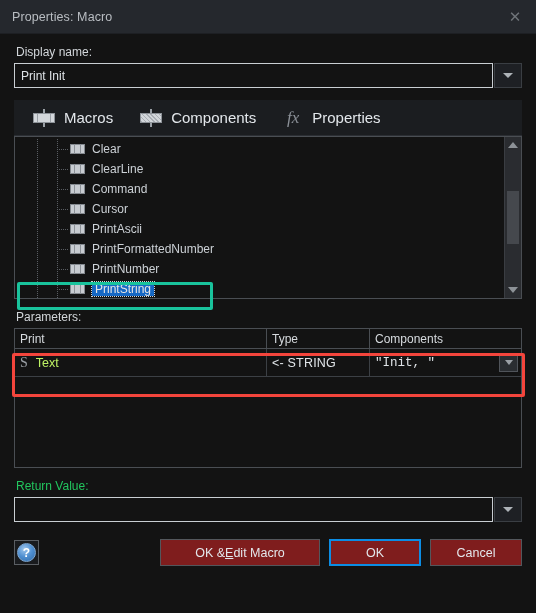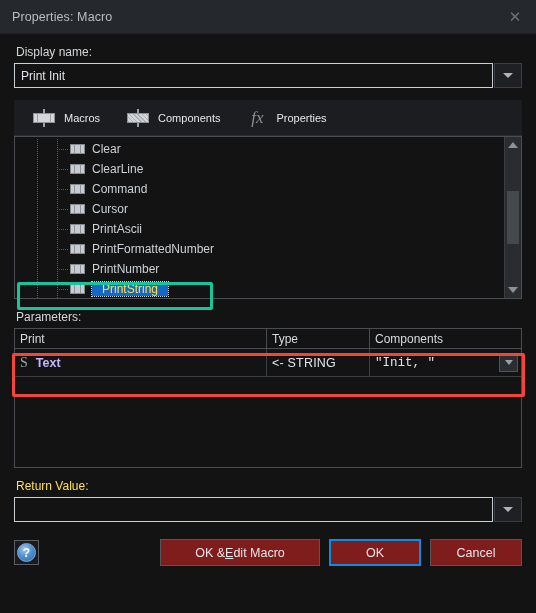--- a/index.html
+++ b/index.html
@@ -45,21 +45,21 @@
     background: #131313;
     height: 579px;
     position: relative;
   }
 
   .field-label {
     font-size: 12px;
     color: #d2d6da;
     margin: 11px 0 4px 2px;
   }
-  .field-label.dim { color: #fde047; }
+  .field-label.dim { color: #22c55e; }
 
   
   .combo-row { display: flex; align-items: stretch; height: 25px; }
   .combo-input {
     flex: 1;
     background: #131313;
     border: 1px solid #c9ced3;
     color: #dfe3e7;
     font-size: 12px;
     font-family: "Liberation Sans", sans-serif;
@@ -86,21 +86,21 @@
     margin-top: 12px;
     height: 36px;
     background: #1b1d20;
     display: flex;
     align-items: center;
     padding-left: 18px;
     gap: 26px;
     border-bottom: 1px solid #2b2e33;
   }
   .tab { display: flex; align-items: center; gap: 8px; height: 100%; }
-  .tab-label { font-size: 11px; color: #e3e7eb; }
+  .tab-label { font-size: 15px; color: #e3e7eb; }
 
   
   .ico-comp { position: relative; width: 24px; height: 18px; }
   .ico-comp .lead {
     position: absolute; left: 11px; width: 2px; background: #9aa0a6;
   }
   .ico-comp .lead.t { top: 0; height: 4px; }
   .ico-comp .lead.b { bottom: 0; height: 4px; }
   .ico-comp .box {
     position: absolute; top: 4px; left: 1px; right: 1px; height: 10px;
@@ -168,23 +168,23 @@
   .node-ico::after {
     content: ""; position: absolute; top: -1px; bottom: -1px; right: 3px;
     width: 1px; background: #8d9298;
   }
   .node-label {
     font-size: 12px; color: #ccd1d6;
     margin-left: 7px; white-space: nowrap;
   }
   .tree-row.selected .node-label {
     background: #1668c4;
-    color: #fde047;
+    color: #e5e5e5;
     outline: 1px dotted #cfd4d9;
-    padding: 0 10px;
+    padding: 0 3px;
   }
 
   
   .vscroll {
     width: 17px;
     background: #2a2c30;
     border-left: 1px solid #3a3d42;
     display: flex; flex-direction: column;
     align-items: center;
   }
@@ -235,21 +235,21 @@
     border-bottom: 1px solid #3c4045;
     display: flex; align-items: center;
     font-size: 12.5px;
     padding-left: 5px;
   }
   .sicon {
     font-family: "Liberation Serif", serif;
     font-size: 14px; color: #9ba0a6;
     margin-right: 8px; font-style: normal;
   }
-  .pname { color: #c4b5fd; font-weight: bold; }
+  .pname { color: #bef264; }
   .ptype { color: #e2e6ea; letter-spacing: .2px; }
   .pexpr {
     font-family: "Liberation Mono", monospace;
     font-size: 12px; color: #dfe3e7;
     flex: 1; border-right: none !important;
     position: relative;
   }
   .cell-drop {
     position: absolute; right: 3px; top: 4px;
     width: 19px; height: 19px;

